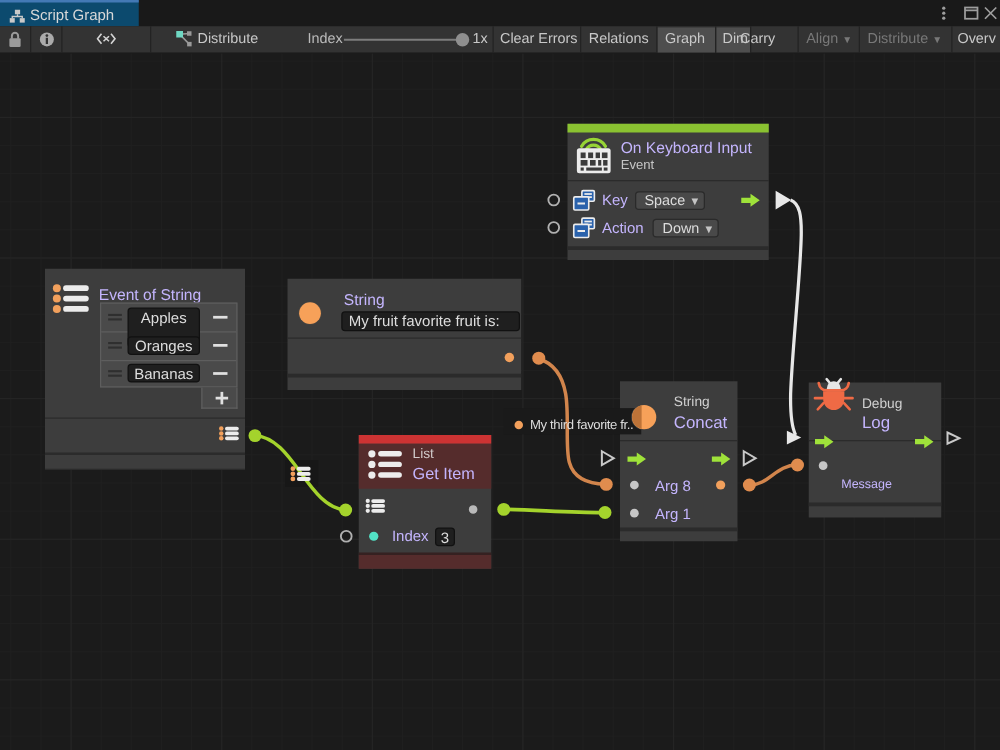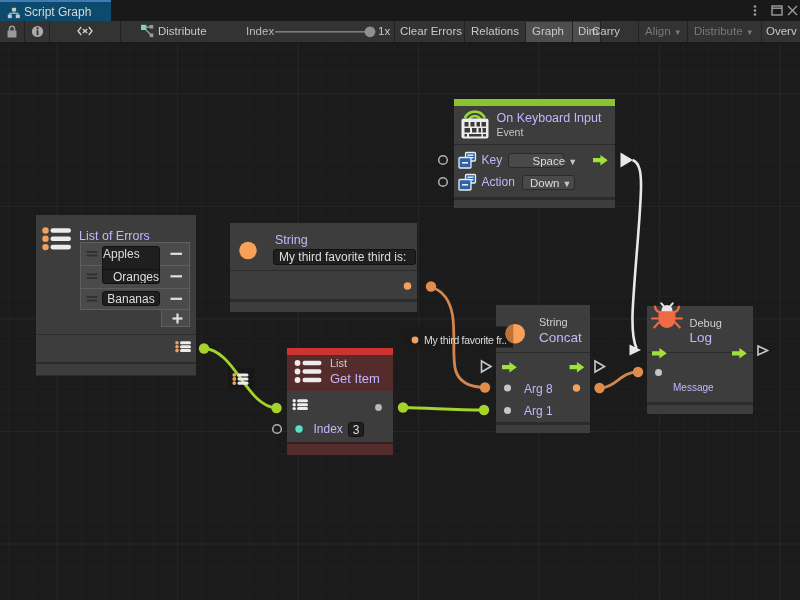--- a/index.html
+++ b/index.html
@@ -123,49 +123,49 @@
     <div class="tbtxt" style="left:532px">Graph</div>
     <div class="tbtxt" style="left:578px">Dim</div>
     <div class="tbtxt" style="left:592px">Carry</div>
     <div class="tbtxt tbdis" style="left:645px">Align <span style="font-size:8px">▼</span></div>
     <div class="tbtxt tbdis" style="left:694px">Distribute <span style="font-size:8px">▼</span></div>
     <div class="tbtxt" style="left:766px">Overv</div>
   </div>
   <div id="graph">
 
     <div class="node" style="left:36px;top:172px;width:160px;height:161px">
-      <div class="txt" style="left:43px;top:14px;font-size:12.5px">List of Errors</div>
+      <div class="txt" style="left:43px;top:14px;font-size:12.5px">Event of String</div>
       <div style="position:absolute;left:44px;top:27px;width:110px;height:67.5px;background:#4a4a4a;border:1px solid #5e5e5e">
         <div style="position:absolute;left:0;top:22px;width:100%;height:1px;background:#5e5e5e"></div>
         <div style="position:absolute;left:0;top:44.5px;width:100%;height:1px;background:#5e5e5e"></div>
       </div>
-      <div class="field" style="left:66px;top:31px;width:58px;height:32px;text-align:left">Apples</div>
-      <div class="field" style="left:66px;top:53.5px;width:58px;height:15px;text-align:right">Oranges</div>
+      <div class="field" style="left:66px;top:31px;width:58px;height:32px;text-align:center">Apples</div>
+      <div class="field" style="left:66px;top:53.5px;width:58px;height:15px;text-align:center">Oranges</div>
       <div class="field" style="left:66px;top:76px;width:58px;height:15px;text-align:center">Bananas</div>
       <div style="position:absolute;left:125px;top:94.5px;width:29px;height:17.5px;background:#4a4a4a;border:1px solid #5e5e5e;border-top:none"></div>
       <div class="bsep" style="top:118.5px"></div>
       <div class="gap" style="top:146.5px;height:2.5px"></div>
       <div class="bsep" style="bottom:0px"></div>
     </div>
 
     <div class="node" style="left:230px;top:180px;width:187px;height:89px">
       <div class="txt" style="left:45px;top:10px;font-size:12.5px">String</div>
-      <div class="field" style="left:43px;top:26px;width:143px;height:15.5px;padding-left:5px">My third favorite third is:</div>
+      <div class="field" style="left:43px;top:26px;width:143px;height:15.5px;padding-left:5px">My fruit favorite fruit is:</div>
       <div class="bsep" style="top:46.5px"></div>
       <div class="gap" style="top:76px;height:3px"></div>
     </div>
 
     <div class="node" style="left:454px;top:56px;width:161px;height:109px">
       <div class="strip" style="height:6.5px;background:#8ac231"></div>
       <div class="txt" style="left:42.5px;top:12px;font-size:12.5px">On Keyboard Input</div>
       <div class="txt" style="left:42.5px;top:27px;font-size:10.5px;color:#c6c6c6">Event</div>
 
       <div class="bsep" style="top:45px"></div>
       <div class="txt" style="left:27.5px;top:54px;font-size:12px">Key</div>
-      <div class="drop" style="left:53.5px;top:54px;width:56px;height:15px;padding-left:24px;line-height:14px">Space <span style="font-size:9px;color:#c4c4c4">▼</span></div>
+      <div class="drop" style="left:53.5px;top:54px;width:56px;height:15px;padding-left:7px;line-height:14px">Space <span style="font-size:9px;color:#c4c4c4">▼</span></div>
       <div class="txt" style="left:27.5px;top:76px;font-size:12px">Action</div>
       <div class="drop" style="left:68px;top:75.5px;width:53px;height:15px;padding-left:7px;line-height:14px">Down <span style="font-size:9px;color:#c4c4c4">▼</span></div>
       <div class="gap" style="top:98px;height:3px"></div>
     </div>
 
     <div class="node" style="left:287px;top:304.5px;width:106px;height:107px">
       <div class="strip" style="height:7px;background:#cc3333"></div>
       <div class="hdr" style="top:7px;height:36.5px;background:#552c2c"></div>
       <div class="txt" style="left:43px;top:9px;font-size:11px;color:#d2cbcb">List</div>
       <div class="txt" style="left:43px;top:23.5px;font-size:13px">Get Item</div>

